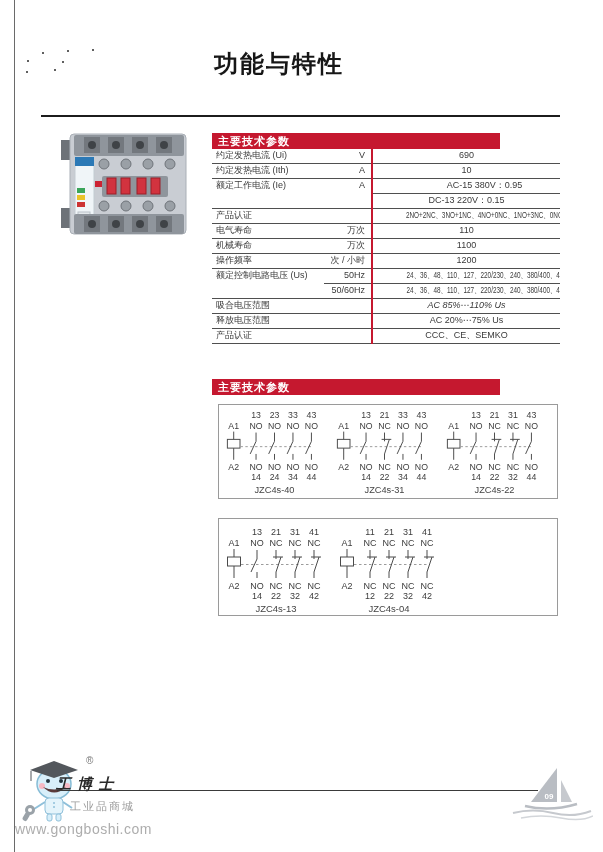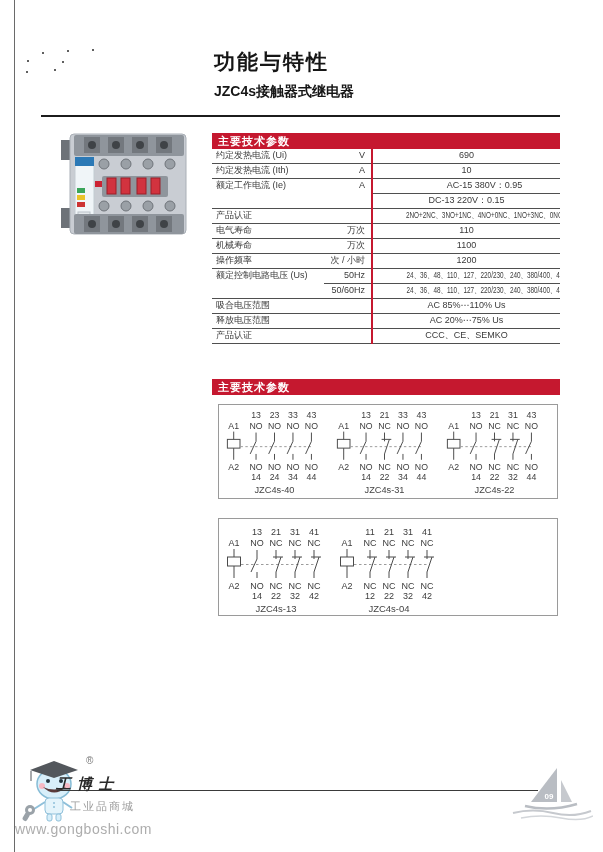--- a/index.html
+++ b/index.html
@@ -1,24 +1,24 @@
 <!DOCTYPE html>
 <html><head>
 <meta charset="utf-8">
 <style>
   html,body{margin:0;padding:0;background:#ffffff;}
   .page{position:relative;width:603px;height:852px;background:#fff;overflow:hidden;
         font-family:"Liberation Sans","DejaVu Sans",sans-serif;color:#333;}
   .left-rule{position:absolute;left:14px;top:0;width:1px;height:852px;background:#6a6a6a;}
   .dot{position:absolute;width:2px;height:2px;background:#2b2b2b;border-radius:50%;}
-  .title{position:absolute;left:214px;top:48px;margin:0;font-size:21px;font-weight:bold;color:#161616;letter-spacing:2px;}
+  .title{position:absolute;left:214px;top:48px;margin:0;font-size:24px;font-weight:bold;color:#161616;letter-spacing:2px;}
   .subtitle{position:absolute;left:214px;top:83px;margin:0;font-size:14px;font-weight:bold;color:#161616;}
   .title-rule{position:absolute;left:41px;top:115px;width:519px;height:2px;background:#1c1c1c;}
   .product{position:absolute;left:58px;top:132px;}
-  .red-bar{position:absolute;left:212px;width:348px;height:16px;line-height:16px;
+  .red-bar{position:absolute;left:212px;width:288px;height:16px;line-height:16px;
            box-sizing:border-box;padding:0 6px;background:#c5182f;color:#fff;
            font-size:11px;font-weight:bold;letter-spacing:1px;}
   .bar1{top:133px;}
   .bar2{top:379px;}
   .spec-table{position:absolute;left:212px;top:149px;width:348px;border-collapse:collapse;
               table-layout:fixed;font-size:9px;color:#3a3a3a;}
   .spec-table td{height:14px;line-height:13px;padding:0 4px;vertical-align:top;
                  border-bottom:1px solid #4f4f4f;}
   .w-label{width:112px;} .w-unit{width:48px;} .w-value{width:188px;}
   td.c-label{text-align:left;white-space:nowrap;}
@@ -53,21 +53,20 @@
     <span class="dot" style="left:42px;top:52px"></span>
     <span class="dot" style="left:67px;top:50px"></span>
     <span class="dot" style="left:92px;top:49px"></span>
     <span class="dot" style="left:27px;top:60px"></span>
     <span class="dot" style="left:62px;top:61px"></span>
     <span class="dot" style="left:26px;top:71px"></span>
     <span class="dot" style="left:54px;top:69px"></span>
   </div>
 
   <h1 class="title">功能与特性</h1>
-  <h2 class="subtitle">JZC4s接触器式继电器</h2>
   <div class="title-rule"></div>
 
   <svg class="product" width="132" height="104" viewBox="0 0 132 104">
     <rect x="3" y="8" width="11" height="20" fill="#6d7278"></rect>
     <rect x="3" y="76" width="11" height="20" fill="#6d7278"></rect>
     <rect x="12" y="2" width="116" height="100" rx="4" fill="#c9cdd3" stroke="#a9afb6"></rect>
     <g>
       <rect x="16" y="3" width="110" height="21" rx="2" fill="#8f959c"></rect>
       <rect x="26" y="5" width="16" height="16" fill="#73787e"></rect>
         <circle cx="34" cy="13" r="4" fill="#3f4347"></circle>
@@ -170,21 +169,21 @@
           <td class="c-unit">50Hz</td>
           <td class="c-value" style="border-left-color: rgb(197, 24, 47);"><span class="squeeze">24、36、48、110、127、220/230、240、380/400、415、440</span></td>
         </tr>
         <tr>
           <td class="c-unit">50/60Hz</td>
           <td class="c-value" style="border-left-color: rgb(197, 24, 47);"><span class="squeeze">24、36、48、110、127、220/230、240、380/400、415、440</span></td>
         </tr>
         <tr>
           <td class="c-label">吸合电压范围</td>
           <td class="c-unit"></td>
-          <td class="c-value" style="border-left-color: rgb(197, 24, 47);">AC 85%⋯110% Us</td>
+          <td class="c-value" style="border-left-color: rgb(197, 24, 47); font-style: italic;">AC 85%⋯110% Us</td>
         </tr>
         <tr>
           <td class="c-label">释放电压范围</td>
           <td class="c-unit"></td>
           <td class="c-value" style="border-left-color: rgb(197, 24, 47);">AC 20%⋯75% Us</td>
         </tr>
         <tr>
           <td class="c-label">产品认证</td>
           <td class="c-unit"></td>
           <td class="c-value" style="border-left-color: rgb(197, 24, 47);">CCC、CE、SEMKO</td>

